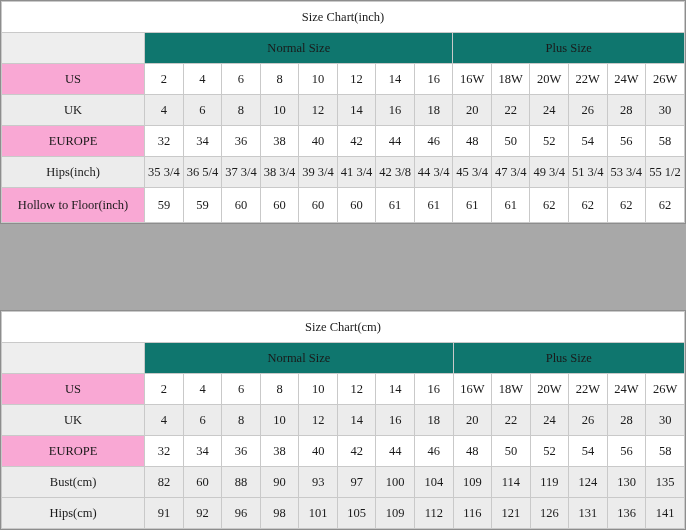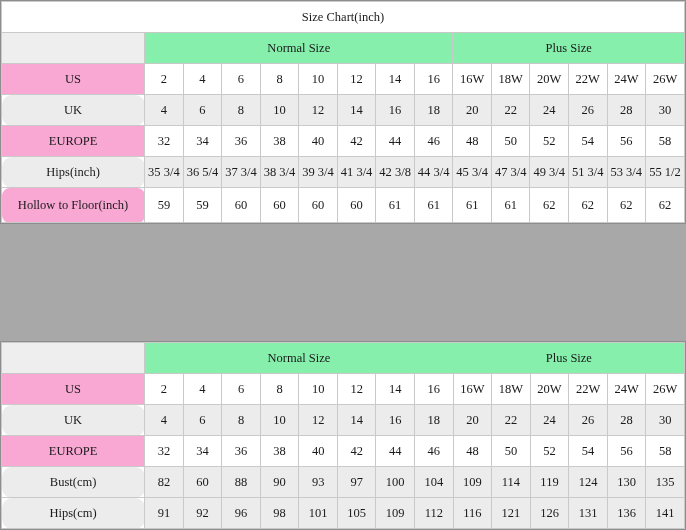--- a/index.html
+++ b/index.html
@@ -44,44 +44,44 @@
   td.title {
     background: #ffffff;
     font-size: 15px;
     height: 22px;
     border-left: none;
     border-right: none;
     border-top: none;
   }
   
   td.group {
-    background: #86efac;
+    background: #0f766e;
     font-size: 15px;
     height: 22px;
   }
   td.group.blank {
     background: #eeeeee;
   }
   
   td.label {
     background: #ffffff;
     font-size: 14px;
     text-align: center;
   }
   
   td.val {
     background: #ffffff;
   }
   .r-white td.val { background: #ffffff; }
   .r-shade td.val { background: #ececec; }
   .r-white td.label { background: #f9a8d4; }
-  .r-shade td.label { background: #ececec; border-radius: 10px; }
+  .r-shade td.label { background: #ececec; }
 
   .inch-table td { height: 26px; }
-  .inch-table tr.tall td { height: 30px; border-radius: 8px; }
+  .inch-table tr.tall td { height: 30px; }
   .cm-table td { height: 26px; }
 </style>
 </head>
 <body>
 
 <div class="page">
 
   <div class="chart-block">
     <table class="sizechart inch-table">
       <colgroup>
@@ -194,20 +194,23 @@
   </div>
 
   <div class="chart-block">
     <table class="sizechart cm-table">
       <colgroup>
         <col style="width:143px">
         <col span="14" style="width:38.5px">
       </colgroup>
       <tbody>
         <tr>
+          <td class="title" colspan="15">Size Chart(cm)</td>
+        </tr>
+        <tr>
           <td class="group blank"></td>
           <td class="group" colspan="8">Normal Size</td>
           <td class="group" colspan="6">Plus Size</td>
         </tr>
 
         <tr class="r-white">
           <td class="label">US</td>
           <td class="val">2</td>
           <td class="val">4</td>
           <td class="val">6</td>

